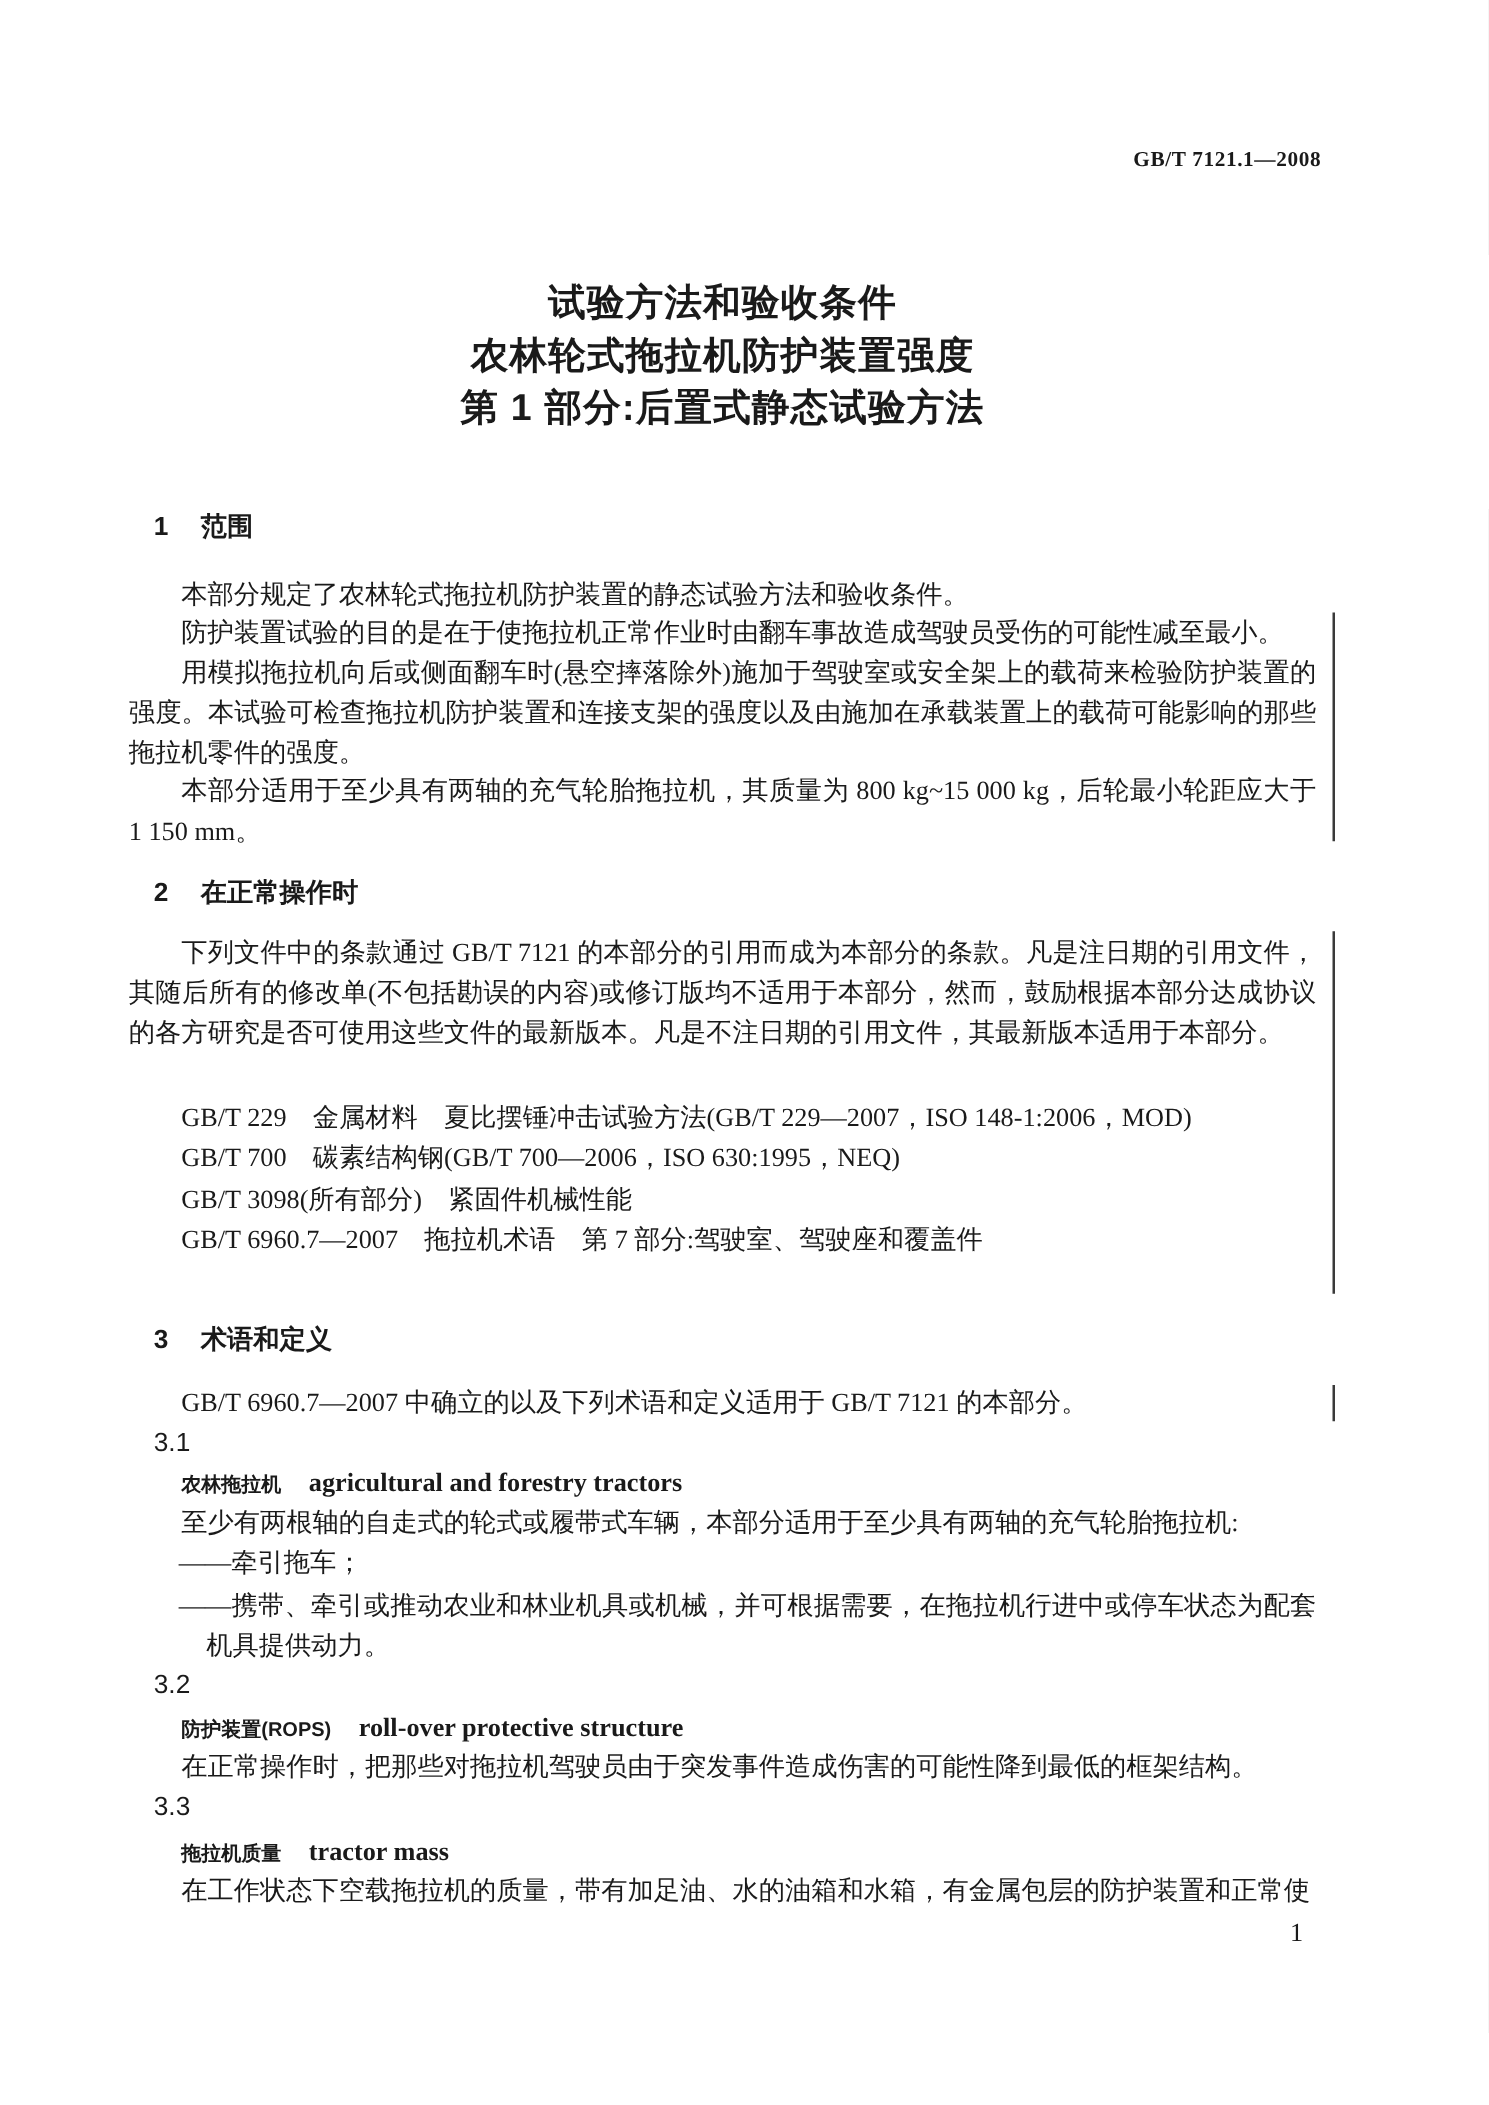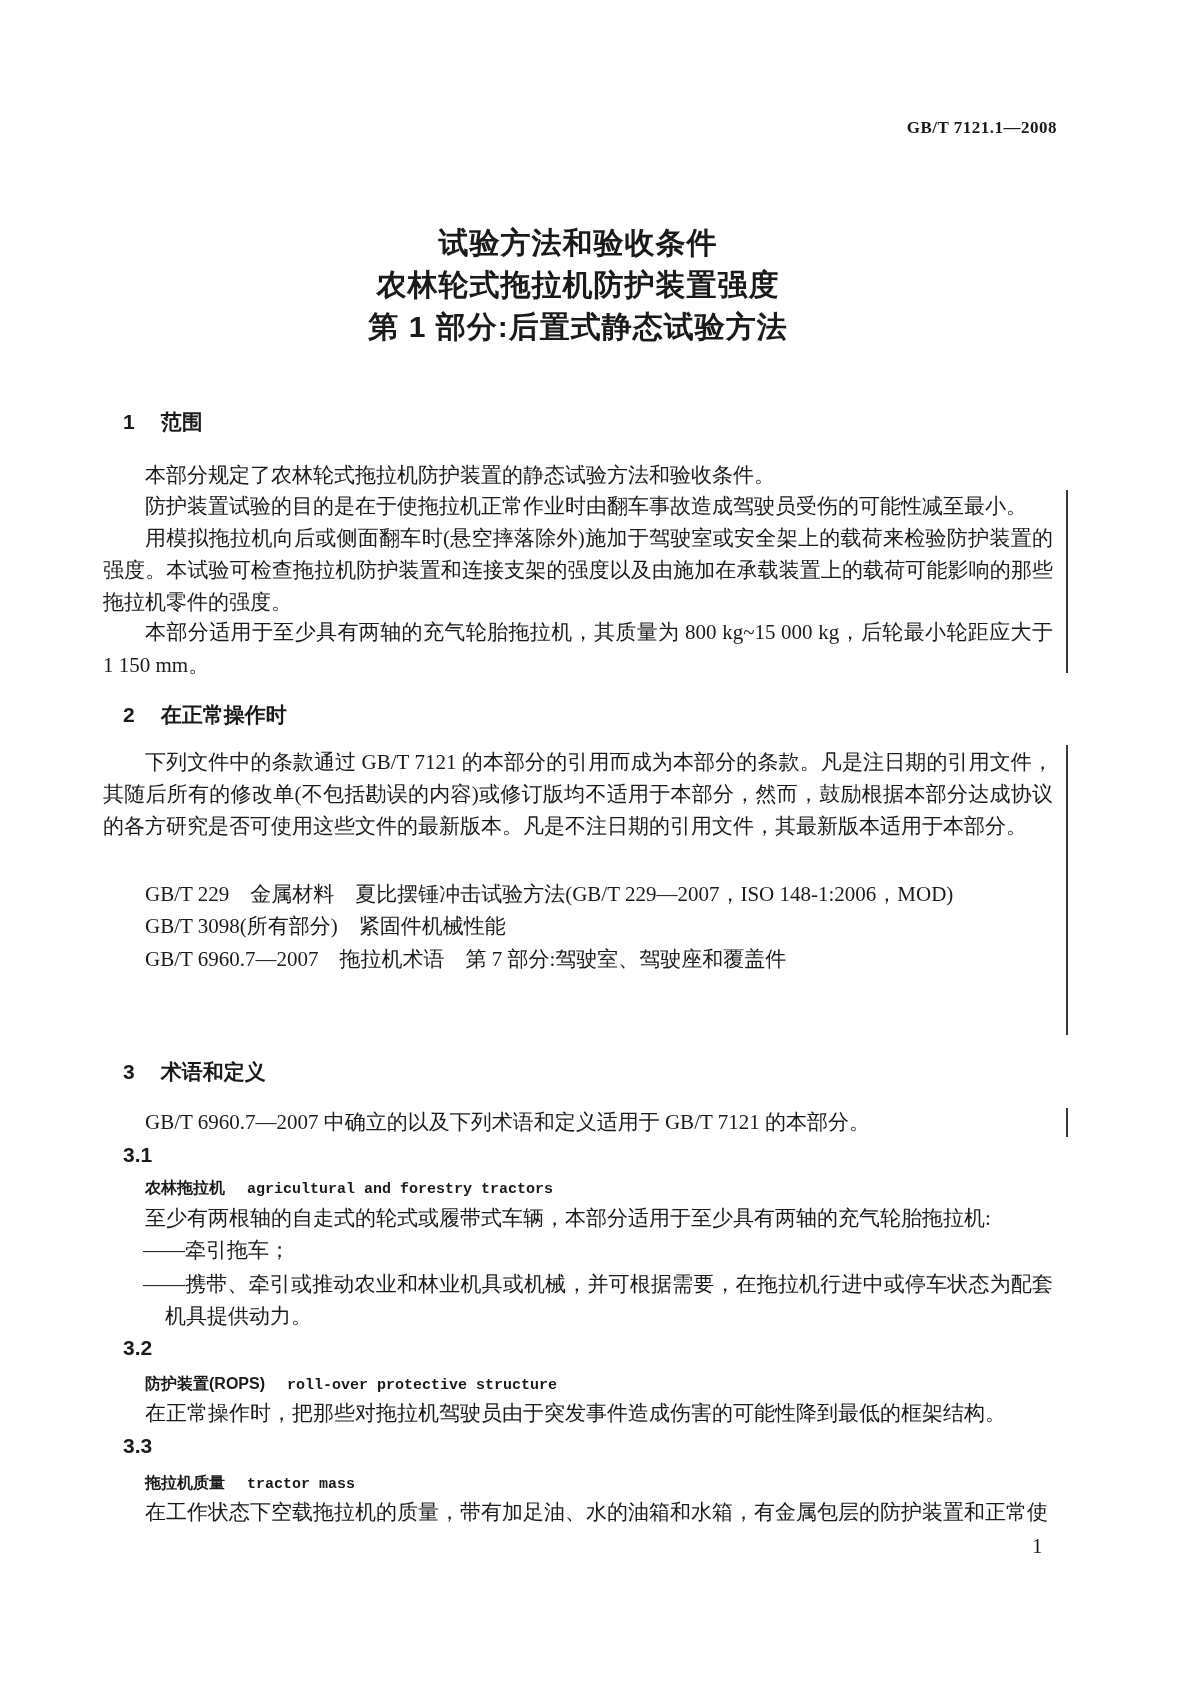--- a/index.html
+++ b/index.html
@@ -49,30 +49,30 @@
     line-height:33px;
     white-space:nowrap;
   }
   .sec-heading .num { display:inline-block; margin-right:26px; }
   .para { position:absolute; left:0; width:950px; text-indent:42px; }
   .refs { position:absolute; left:0; width:950px; }
   .ref-line { padding-left:42px; line-height:32.4px; white-space:nowrap; }
   .clause-num {
     position:absolute; left:20px;
     font-family:"Liberation Sans","DejaVu Sans",sans-serif;
-    font-size:21px; line-height:32px; white-space:nowrap;font-weight:bold;
+    font-size:21px; line-height:32px; white-space:nowrap;
   }
   .term-line { position:absolute; left:42px; white-space:nowrap; line-height:32px; }
   .term-zh {
     font-family:"Liberation Sans","DejaVu Sans",sans-serif;
     font-weight:bold; font-size:16px;
   }
   .term-en {
-    font-family:Liberation Mono, monospace;
-    font-weight:bold; font-size:15px;
+    font-family:Liberation Serif, serif;
+    font-weight:bold; font-size:21px;
     margin-left:22px;
   }
   .def-line { position:absolute; left:42px; width:908px; line-height:32px; }
   .nowrap { white-space:nowrap; width:auto; }
   .dash-item { position:absolute; line-height:31.5px; }
   .dash-item.simple { left:40px; white-space:nowrap; }
   .dash-item.hang { left:62px; width:888px; text-indent:-22px; }
   .rev-bar { position:absolute; left:1066px; width:2px; background:#3a3a3a; }
   .page-num {
     position:absolute; left:1032px; top:1530px;
@@ -102,20 +102,21 @@
     <div class="para" style="top:522px">用模拟拖拉机向后或侧面翻车时(悬空摔落除外)施加于驾驶室或安全架上的载荷来检验防护装置的强度。本试验可检查拖拉机防护装置和连接支架的强度以及由施加在承载装置上的载荷可能影响的那些拖拉机零件的强度。</div>
     <div class="para" style="top:616px;line-height:33px">本部分适用于至少具有两轴的充气轮胎拖拉机，其质量为 800 kg~15 000 kg，后轮最小轮距应大于 1 150 mm。</div>
 
     <div class="sec-heading" style="top:698px">
       <span class="num">2</span><span>在正常操作时</span>
     </div>
     <div class="para" style="top:746px">下列文件中的条款通过 GB/T 7121 的本部分的引用而成为本部分的条款。凡是注日期的引用文件，其随后所有的修改单(不包括勘误的内容)或修订版均不适用于本部分，然而，鼓励根据本部分达成协议的各方研究是否可使用这些文件的最新版本。凡是不注日期的引用文件，其最新版本适用于本部分。</div>
 
     <div class="refs" style="top:878px">
       <div class="ref-line">GB/T 229　金属材料　夏比摆锤冲击试验方法(GB/T 229—2007，ISO 148-1:2006，MOD)</div>
+      <div class="ref-line">GB/T 700　碳素结构钢(GB/T 700—2006，ISO 630:1995，NEQ)</div>
       <div class="ref-line">GB/T 3098(所有部分)　紧固件机械性能</div>
       <div class="ref-line">GB/T 6960.7—2007　拖拉机术语　第 7 部分:驾驶室、驾驶座和覆盖件</div>
     </div>
 
     <div class="sec-heading" style="top:1055px">
       <span class="num">3</span><span>术语和定义</span>
     </div>
     <div class="para" style="top:1106px">GB/T 6960.7—2007 中确立的以及下列术语和定义适用于 GB/T 7121 的本部分。</div>
 
     <div class="clause-num" style="top:1139px">3.1</div>

